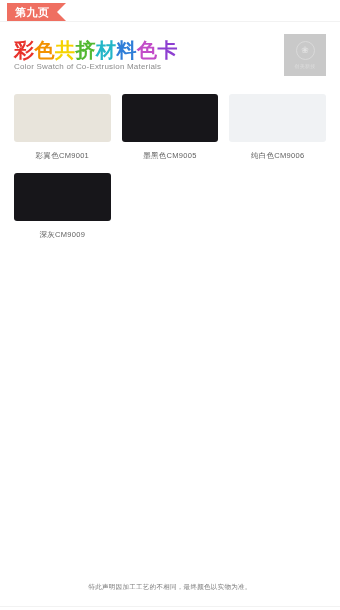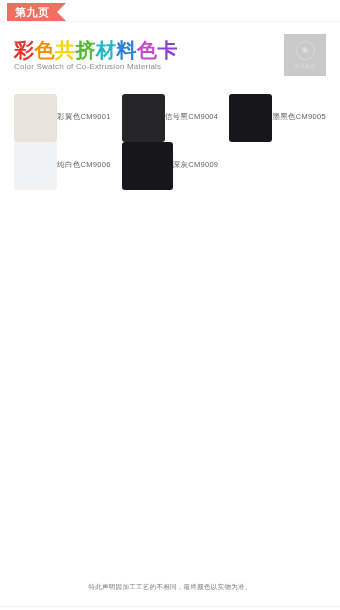--- a/index.html
+++ b/index.html
@@ -116,21 +116,21 @@
   
   .grid {
     padding: 0 14px;
     display: grid;
     grid-template-columns: repeat(3, 1fr);
     column-gap: 11px;
     row-gap: 0;
   }
   .swatch-cell {
     display: flex;
-    flex-direction: row;
+    flex-direction: column;
     align-items: center;
     justify-content: space-between;
   }
   .swatch-chip {
     width: 100%;
     height: 48px;
     border-radius: 3px;
   }
   .swatch-label {
     font-size: 7.5px;
@@ -176,24 +176,20 @@
       <div class="logo-text">创美新技</div>
     </div>
   </div>
 
   <div class="grid">
       <div class="swatch-cell">
         <div class="swatch-chip" style="background: rgb(232, 228, 219);"></div>
         <div class="swatch-label">彩翼色CM9001</div>
       </div>
       <div class="swatch-cell">
-        <div class="swatch-chip" style="background: rgb(38, 37, 40);"></div>
-        <div class="swatch-label">信号黑CM9004</div>
-      </div>
-      <div class="swatch-cell">
         <div class="swatch-chip" style="background: rgb(23, 22, 26);"></div>
         <div class="swatch-label">墨黑色CM9005</div>
       </div>
       <div class="swatch-cell">
         <div class="swatch-chip" style="background: rgb(240, 242, 244);"></div>
         <div class="swatch-label">纯白色CM9006</div>
       </div>
       <div class="swatch-cell">
         <div class="swatch-chip" style="background: rgb(23, 22, 26);"></div>
         <div class="swatch-label">深灰CM9009</div>

